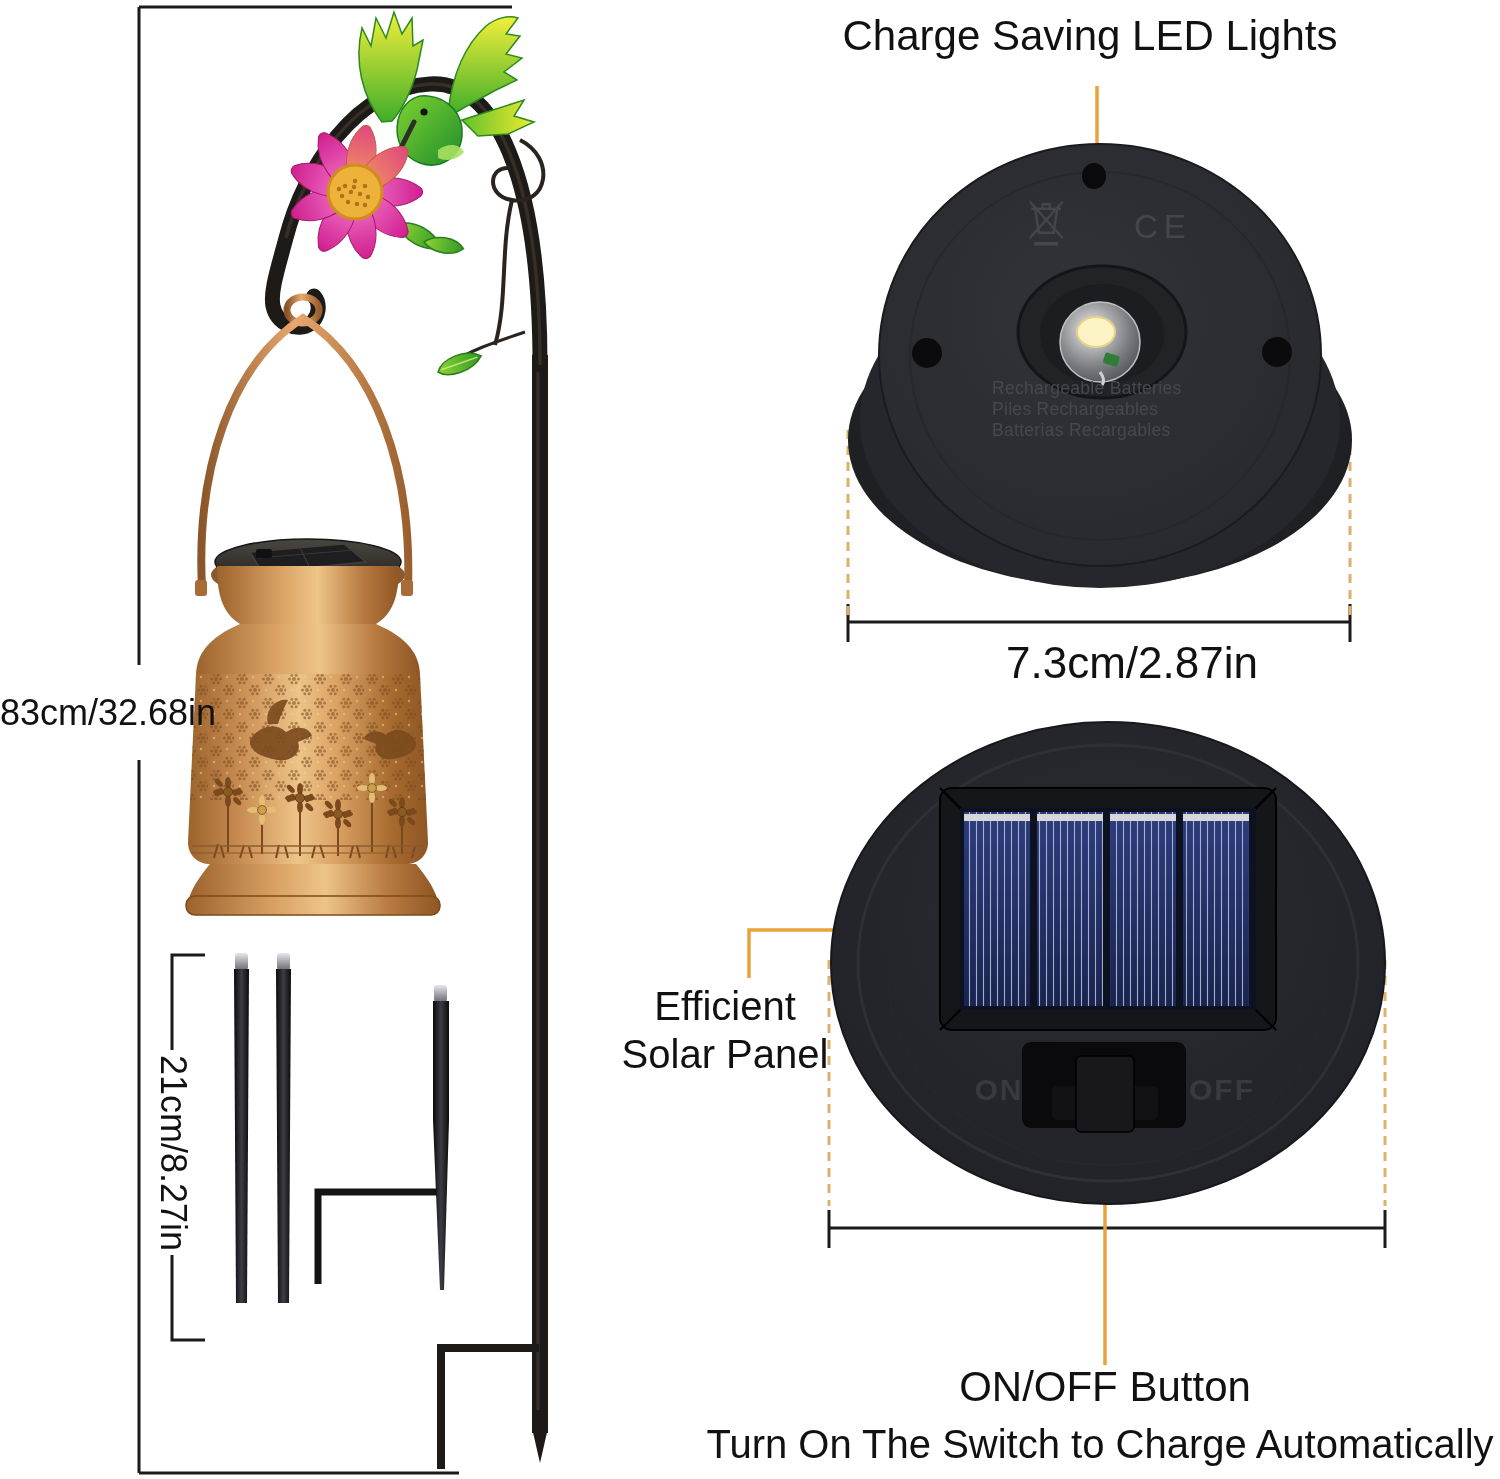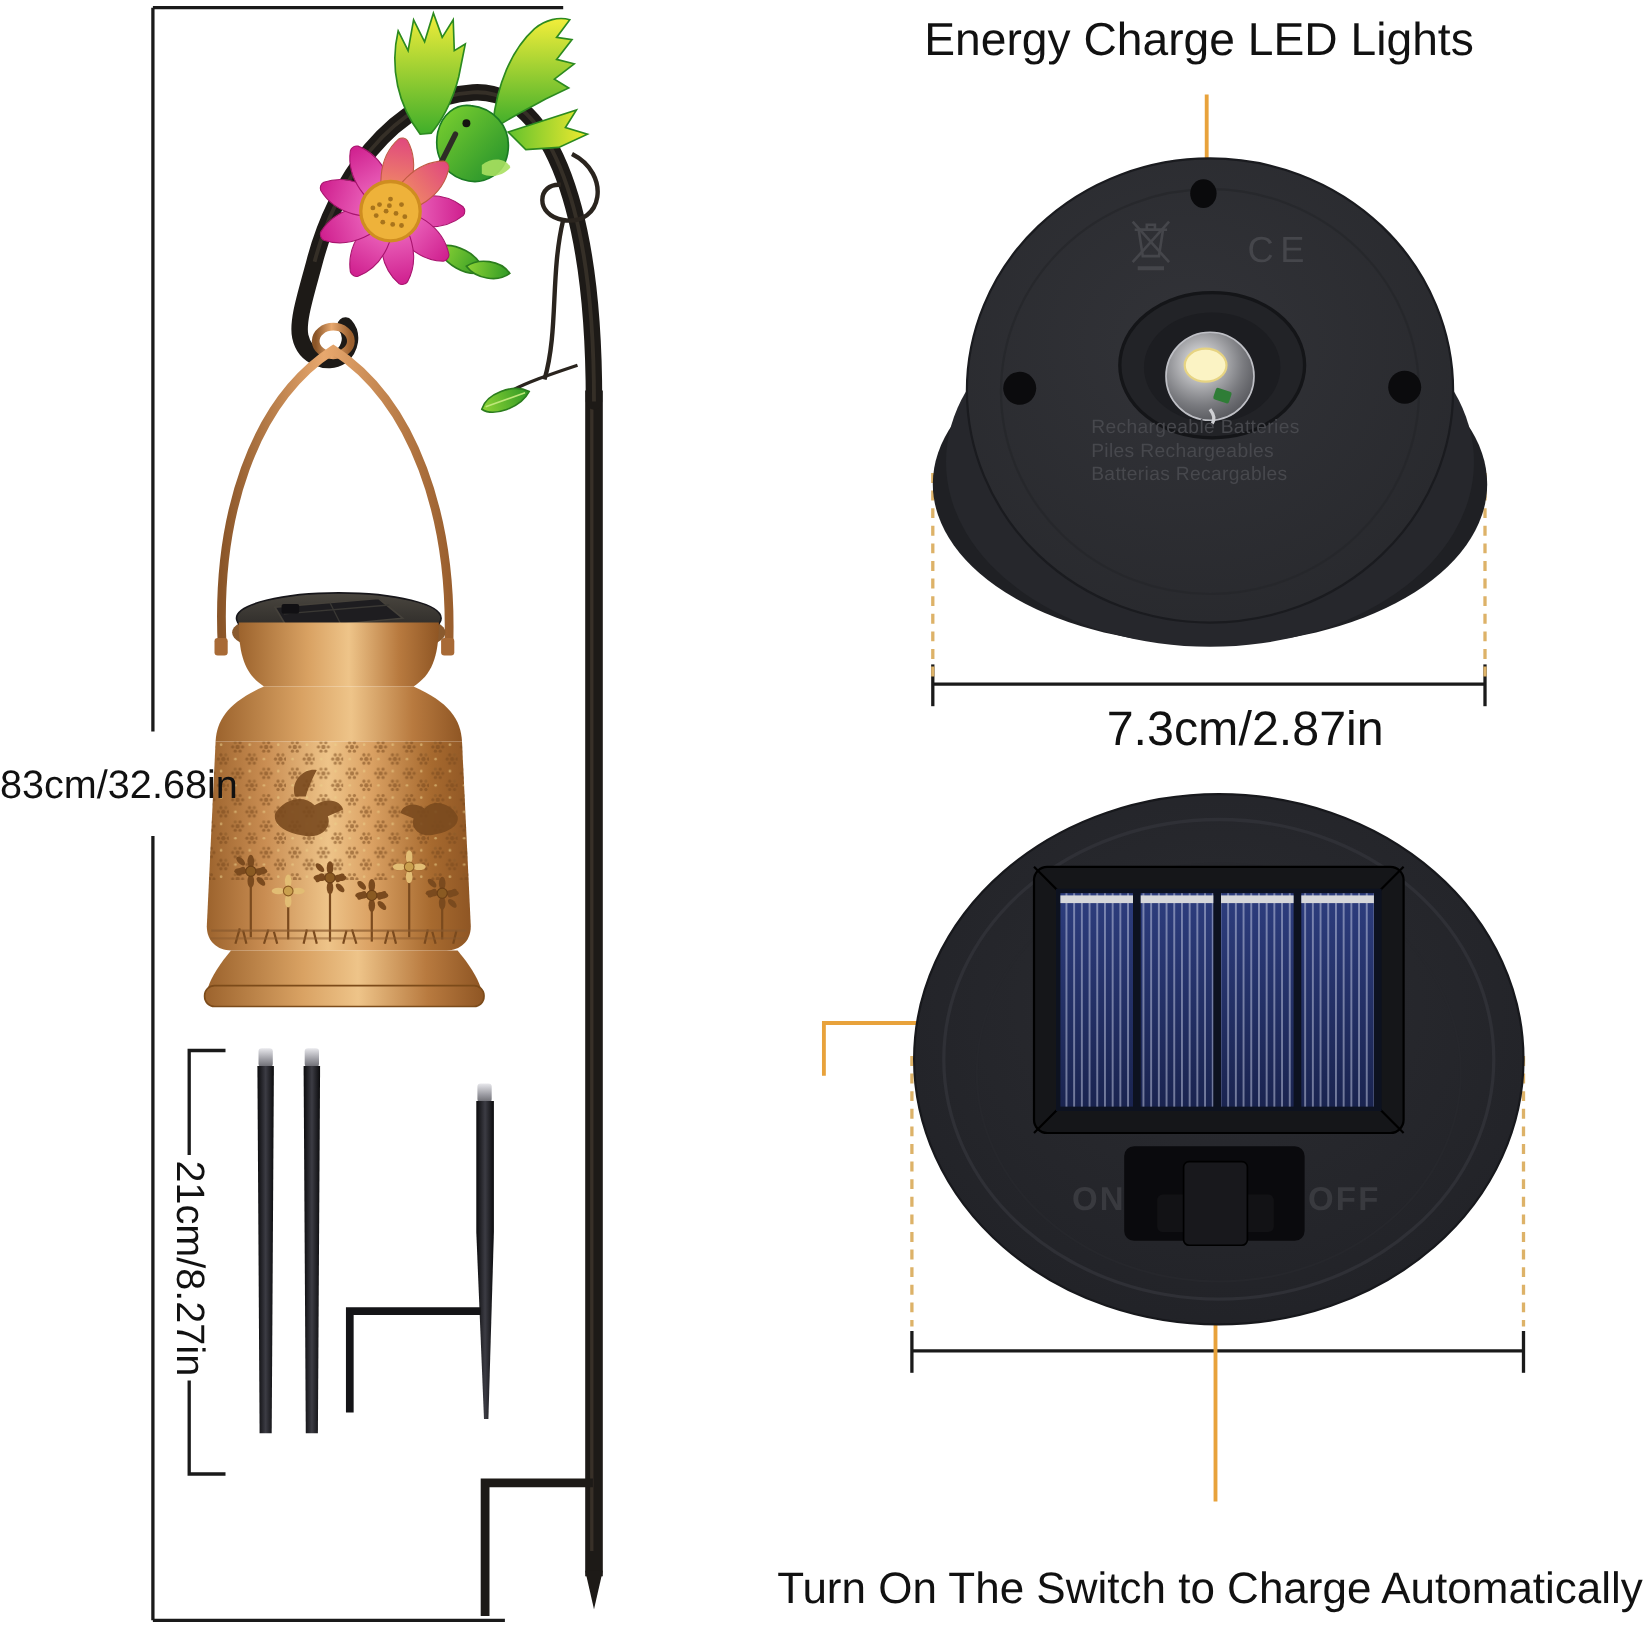--- a/index.html
+++ b/index.html
@@ -367,19 +367,24 @@
       <polygon points="276,969 291,969 289,1303 278,1303" fill="url(#poleH)"></polygon>
     </g>
     <g>
       <rect x="434" y="985" width="13" height="17" rx="3" fill="url(#chromeG)"></rect>
       <polygon points="433,1001 449,1001 449,1120 444,1290 440,1290 433,1120" fill="url(#poleH)"></polygon>
       <path d="M437,1192 L318,1192 L318,1284" stroke="#141417" stroke-width="7" fill="none"></path>
     </g>
   </g>
 </svg>
 
-<div class="label led-title center">Energy Charge LED Lights</div>
+<div class="label led-title center">Charge Saving LED Lights</div>
 <div class="label dim-73 center">7.3cm/2.87in</div>
 <div class="label dim-83 center">83cm/32.68in</div>
 <div class="label dim-21 center">21cm/8.27in</div>
+<div class="label solar-label center">
+  <div>Efficient</div>
+  <div>Solar Panel</div>
+</div>
+<div class="label switch-label center">ON/OFF Button</div>
 <div class="label switch-note center">Turn On The Switch to Charge Automatically</div>
 
 </div>
 
 </body></html>

